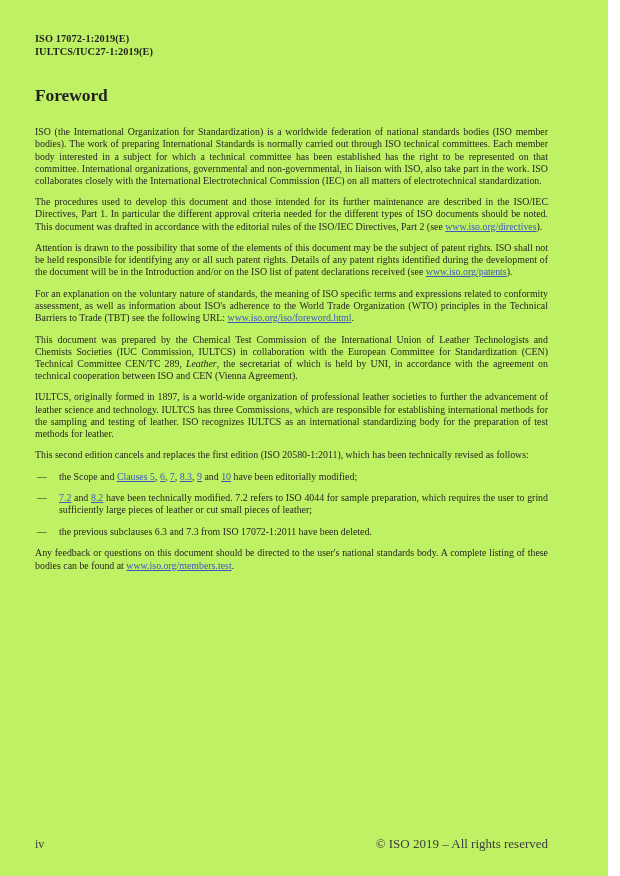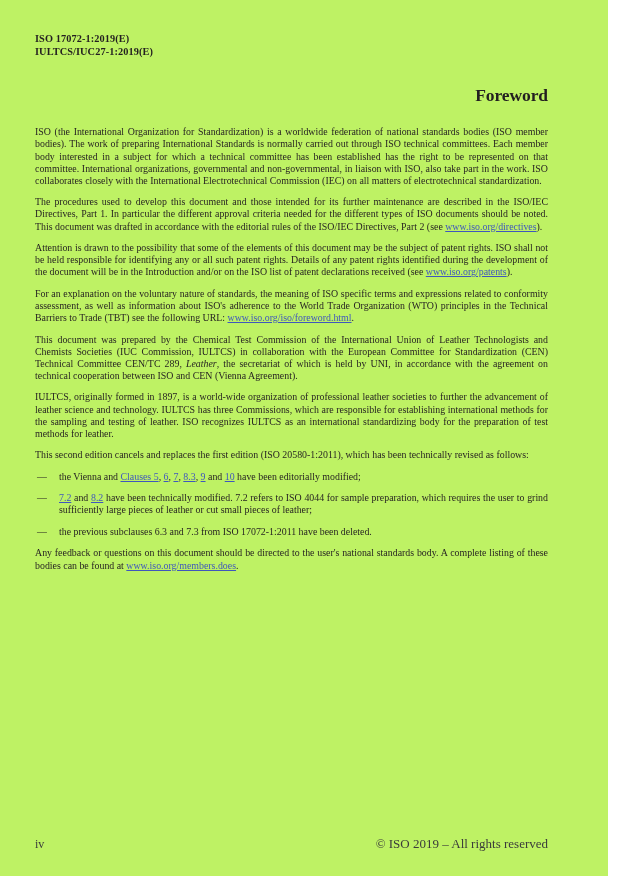--- a/index.html
+++ b/index.html
@@ -36,21 +36,20 @@
   .doc-code-line { display: block; white-space: nowrap; }
 
   h1.foreword-title {
     font-size: 17.5px;
     font-weight: bold;
     margin: 0;
     padding: 0;
     line-height: 20px;
     color: #231f20;
     letter-spacing: -0.1px;
-    text-align: right;
   }
   .title-spacer { height: 27px; }
   .title-gap { height: 21px; }
 
   p.body-par {
     font-size: 9.9px;
     line-height: 12.15px;
     text-align: justify;
     margin: 0 0 9.3px 0;
     padding: 0;
@@ -136,33 +135,33 @@
     <p class="body-par">
       <span>This document was prepared by the Chemical Test Commission of the International Union of Leather Technologists and Chemists Societies (IUC Commission, IULTCS) in collaboration with the European Committee for Standardization (CEN) Technical Committee CEN/TC 289, </span><em class="ital">Leather</em><span>, the secretariat of which is held by UNI, in accordance with the agreement on technical cooperation between ISO and CEN (Vienna Agreement).</span>
     </p>
 
     <p class="body-par">IULTCS, originally formed in 1897, is a world-wide organization of professional leather societies to further the advancement of leather science and technology. IULTCS has three Commissions, which are responsible for establishing international methods for the sampling and testing of leather. ISO recognizes IULTCS as an international standardizing body for the preparation of test methods for leather.</p>
 
     <p class="body-par">This second edition cancels and replaces the first edition (ISO 20580-1:2011), which has been technically revised as follows:</p>
 
     <ul class="dash-list">
       <li>
-        <span class="dash">—</span><span>the Vienna and </span><a class="ext-link" href="#">Clauses 5</a><span>, </span><a class="ext-link" href="#">6</a><span>, </span><a class="ext-link" href="#">7</a><span>, </span><a class="ext-link" href="#">8.3</a><span>, </span><a class="ext-link" href="#">9</a><span> and </span><a class="ext-link" href="#">10</a><span> have been editorially modified;</span>
+        <span class="dash">—</span><span>the Scope and </span><a class="ext-link" href="#">Clauses 5</a><span>, </span><a class="ext-link" href="#">6</a><span>, </span><a class="ext-link" href="#">7</a><span>, </span><a class="ext-link" href="#">8.3</a><span>, </span><a class="ext-link" href="#">9</a><span> and </span><a class="ext-link" href="#">10</a><span> have been editorially modified;</span>
       </li>
       <li>
         <span class="dash">—</span><a class="ext-link" href="#">7.2</a><span> and </span><a class="ext-link" href="#">8.2</a><span> have been technically modified. 7.2 refers to ISO 4044 for sample preparation, which requires the user to grind sufficiently large pieces of leather or cut small pieces of leather;</span>
       </li>
       <li>
         <span class="dash">—</span><span>the previous subclauses 6.3 and 7.3 from ISO 17072-1:2011 have been deleted.</span>
       </li>
     </ul>
 
 
     <p class="body-par">
-      <span>Any feedback or questions on this document should be directed to the user's national standards body. A complete listing of these bodies can be found at </span><a class="ext-link" href="#">www.iso.org/members.does</a><span>.</span>
+      <span>Any feedback or questions on this document should be directed to the user's national standards body. A complete listing of these bodies can be found at </span><a class="ext-link" href="#">www.iso.org/members.test</a><span>.</span>
     </p>
 
   </div>
 
   <div class="footer">
     <span class="page-num">iv</span>
     <span class="copyright">© ISO 2019 – All rights reserved</span>
   </div>
 
 </div>

